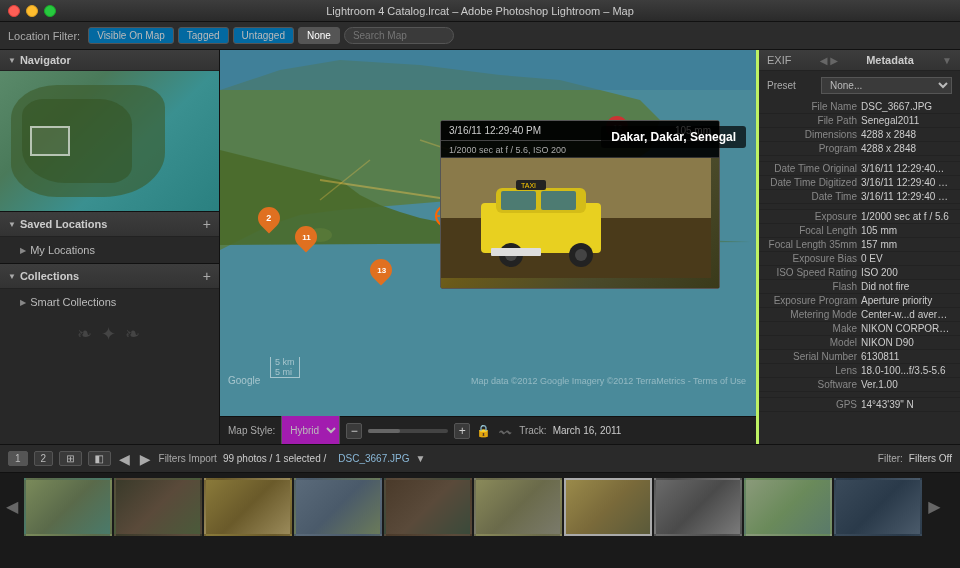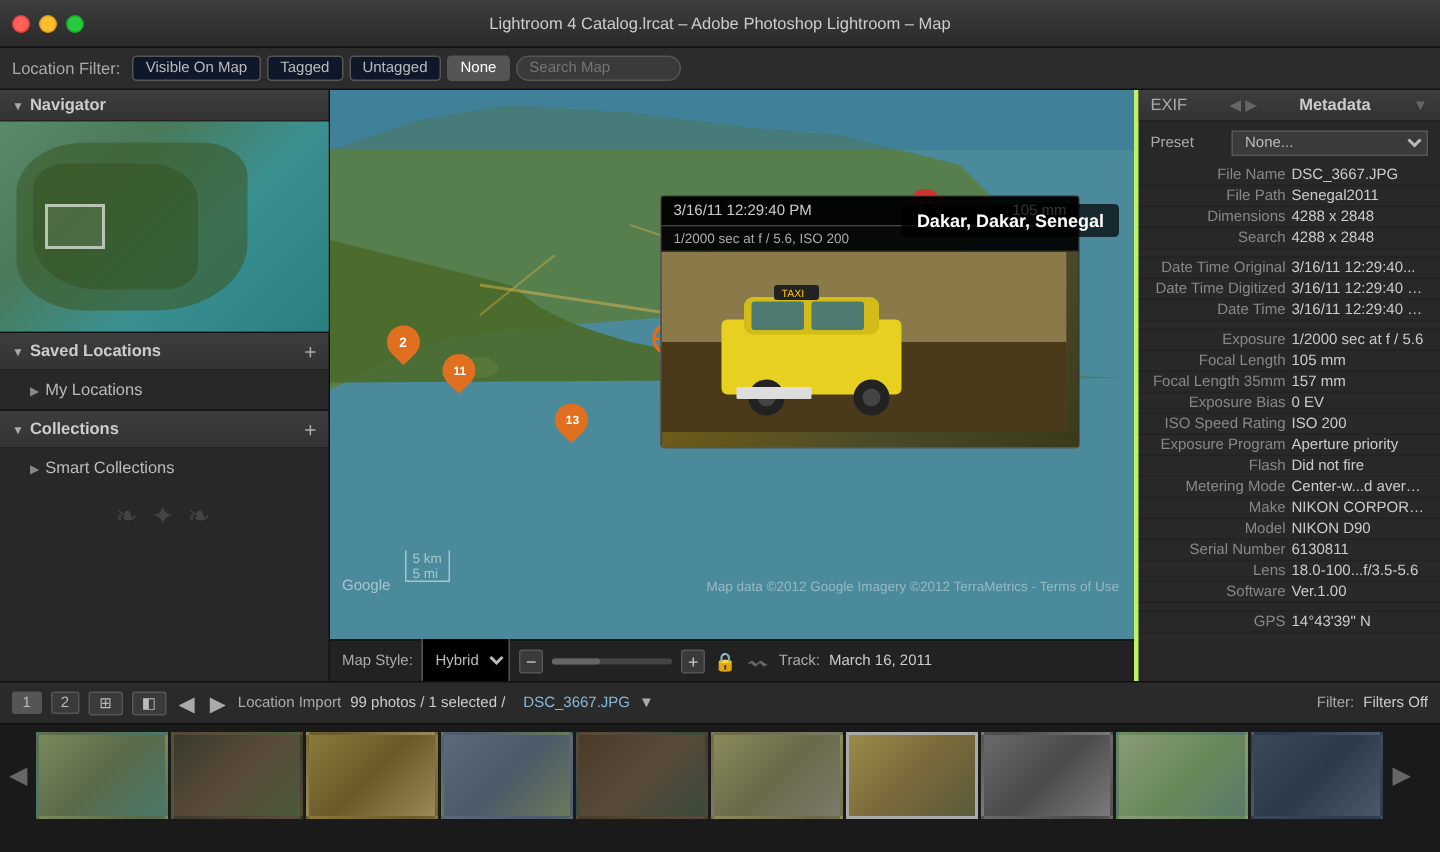--- a/index.html
+++ b/index.html
@@ -9,21 +9,21 @@
       background: #1a1a1a;
       font-family: -apple-system, 'Lucida Grande', Arial, sans-serif;
       font-size: 11px;
       color: #ccc;
       overflow: hidden;
       position: relative;
     }
 
     
     #title-bar {
-      height: 32px;
+      height: 22px;
       background: linear-gradient(to bottom, #3d3d3d, #2a2a2a);
       display: flex;
       align-items: center;
       justify-content: center;
       position: relative;
       border-bottom: 1px solid #111;
     }
     #window-controls {
       position: absolute;
       left: 8px;
@@ -55,21 +55,21 @@
       height: 28px;
       background: #2c2c2c;
       border-bottom: 1px solid #111;
       display: flex;
       align-items: center;
       padding: 0 8px;
       gap: 4px;
     }
     .filter-label { color: #aaa; font-size: 11px; margin-right: 4px; }
     .filter-btn {
-      background: #0f172a;
+      background: #0369a1;
       border: 1px solid #555;
       color: #bbb;
       font-size: 10px;
       padding: 2px 8px;
       border-radius: 3px;
       cursor: pointer;
     }
     .filter-btn.active {
       background: #555;
       color: #fff;
@@ -282,21 +282,21 @@
       height: 28px;
       background: #222;
       border-top: 1px solid #111;
       display: flex;
       align-items: center;
       padding: 0 8px;
       gap: 6px;
     }
     .map-ctrl-label { color: #aaa; font-size: 10px; }
     .map-style-select {
-      background: #000000;
+      background: #a21caf;
       border: 1px solid #555;
       color: #bbb;
       font-size: 10px;
       padding: 15px 4px;
       border-radius: 2px;
     }
     .map-zoom-btn {
       background: #3a3a3a;
       border: 1px solid #555;
       color: #ccc;
@@ -731,21 +731,21 @@
       </div>
       <div class="meta-row">
         <span class="meta-key">File Path</span>
         <span class="meta-val">Senegal2011</span>
       </div>
       <div class="meta-row">
         <span class="meta-key">Dimensions</span>
         <span class="meta-val">4288 x 2848</span>
       </div>
       <div class="meta-row">
-        <span class="meta-key">Search</span>
+        <span class="meta-key">Program</span>
         <span class="meta-val">4288 x 2848</span>
       </div>
       <div class="meta-row" style="height:6px;"></div>
       <div class="meta-row">
         <span class="meta-key">Date Time Original</span>
         <span class="meta-val">3/16/11 12:29:40...</span>
       </div>
       <div class="meta-row">
         <span class="meta-key">Date Time Digitized</span>
         <span class="meta-val">3/16/11 12:29:40 PM</span>
@@ -769,26 +769,26 @@
       </div>
       <div class="meta-row">
         <span class="meta-key">Exposure Bias</span>
         <span class="meta-val">0 EV</span>
       </div>
       <div class="meta-row">
         <span class="meta-key">ISO Speed Rating</span>
         <span class="meta-val">ISO 200</span>
       </div>
       <div class="meta-row">
+        <span class="meta-key">Flash</span>
+        <span class="meta-val">Did not fire</span>
+      </div>
+      <div class="meta-row">
         <span class="meta-key">Exposure Program</span>
         <span class="meta-val">Aperture priority</span>
-      </div>
-      <div class="meta-row">
-        <span class="meta-key">Flash</span>
-        <span class="meta-val">Did not fire</span>
       </div>
       <div class="meta-row">
         <span class="meta-key">Metering Mode</span>
         <span class="meta-val">Center-w...d average</span>
       </div>
       <div class="meta-row">
         <span class="meta-key">Make</span>
         <span class="meta-val">NIKON CORPORATION</span>
       </div>
       <div class="meta-row">
@@ -819,21 +819,21 @@
 
 </div>
 
 <div id="bottom-bar">
   <button class="nav-mode-btn active">1</button>
   <button class="nav-mode-btn">2</button>
   <button class="nav-mode-btn">⊞</button>
   <button class="nav-mode-btn">◧</button>
   <span class="nav-arrow">◀</span>
   <span class="nav-arrow">▶</span>
-  <span class="import-label">Location Import</span>
+  <span class="import-label">Filters Import</span>
   <span class="count-label">99 photos / 1 selected /</span>
   <span class="file-label"></span>
   <span class="file-name">DSC_3667.JPG</span>
   <span style="color:#aaa;font-size:10px;">▼</span>
   <div class="bottom-spacer"></div>
   <span class="filter-label-r">Filter:</span>
   <span class="filter-off">Filters Off</span>
 </div>
 
 <div id="filmstrip">

